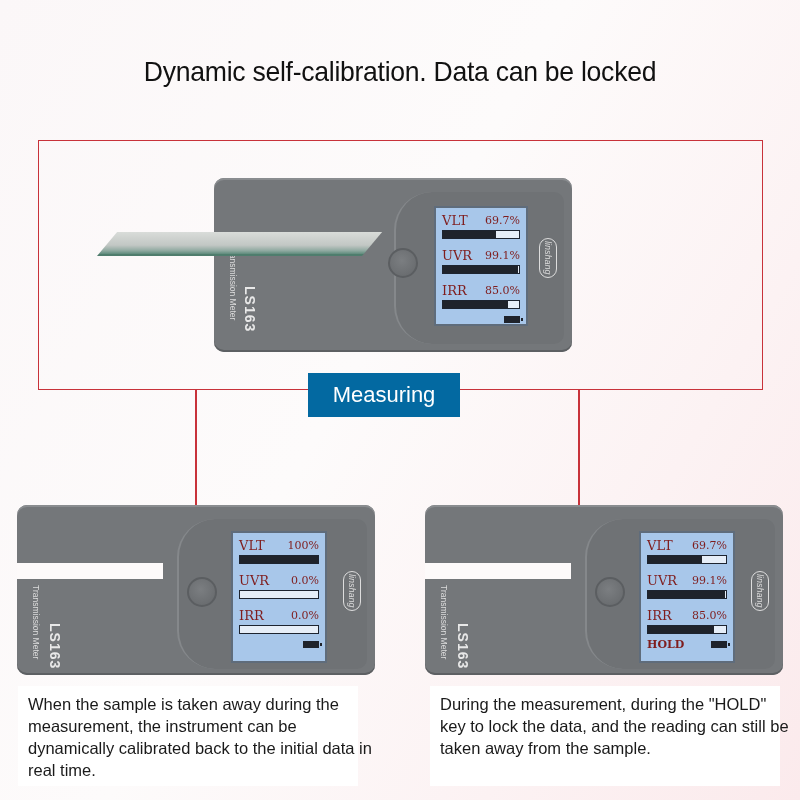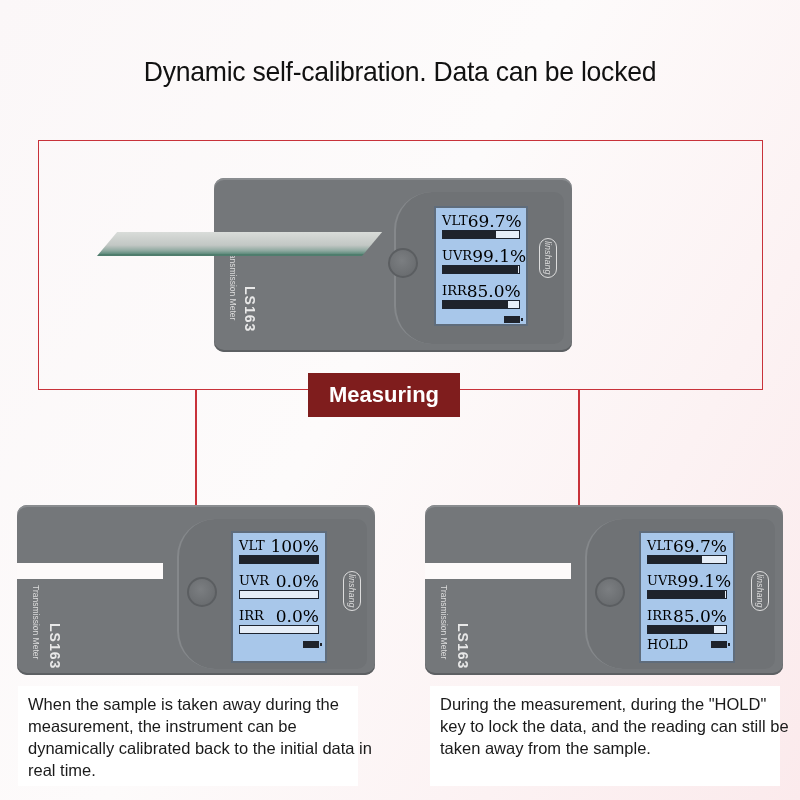--- a/index.html
+++ b/index.html
@@ -53,31 +53,31 @@
     font-size: 8.5px;
   }
   .device .logo {
     position: absolute; width: 18px; height: 40px; border: 1.5px solid #ddd;
     border-radius: 9px; color: #ddd; font-size: 9px; writing-mode: vertical-rl;
     display: flex; align-items: center; justify-content: center; font-style: italic;
   }
   .screen {
     position: absolute; background: #a8c7ea; border: 2px solid #5f6c7b;
     padding: 6px 6px 0 6px;
-    font-family: "DejaVu Serif", serif; color: #000000;
+    font-family: "DejaVu Serif", serif; color: #7f1d1d;
   }
   .row { display: flex; justify-content: space-between; font-size: 13px; line-height: 14px; }
-  .row .val { font-size: 17px; }
+  .row .val { font-size: 11px; }
   .bar {
     height: 9px; border: 1.5px solid #1d2430; margin: 2px 0 10px 0; background: #e6eef8;
     position: relative;
   }
   .bar .fill { position: absolute; left: 0; top: 0; bottom: 0; background: #1f232b; }
   .foot { display: flex; justify-content: space-between; align-items: center; height: 12px; margin-top: -6px; }
-  .hold { font-size: 13px; font-weight: normal; }
+  .hold { font-size: 11px; font-weight: bold; }
   .battery { width: 16px; height: 7px; background: #1f232b; position: relative; }
   .battery::after { content: ""; position: absolute; right: -3px; top: 2px; width: 2px; height: 3px; background: #1f232b; }
 
   .glass {
     position: absolute; left: 97px; top: 232px; width: 265px; height: 24px;
     background: linear-gradient(180deg, #d9dcd9 0%, #c2c7c4 60%, #8fa9a0 85%, #5f8b7c 100%);
     transform: skewX(-40deg); transform-origin: bottom left;
     border-bottom: 2px solid #4f7d6d;
   }
 
@@ -135,21 +135,21 @@
         </div>
     </div>
     <div class="foot">
         <span class="hold"></span>
         <span class="battery"></span>
       </div>
   </div>
 </div>
 <div class="glass"></div>
 
-<div class="badge" style="background: #7f1d1d; font-weight: bold;">Measuring</div>
+<div class="badge" style="background: #0369a1;">Measuring</div>
 
 <div class="device" style="left:17px; top:505px; width:358px; height:170px;">
   <div class="slot" style="left:0; top:58px; width:146px; height:16px;"></div>
   <div class="bevel" style="left:160px; top:14px; width:190px; height:150px;"></div>
   <div class="button" style="left:170px; top:72px;"></div>
   <div class="model" style="left:30px; top:118px;">LS163</div>
   <div class="sub" style="left:14px; top:80px;">Transmission Meter</div>
   <div class="logo" style="left:326px; top:66px;">linshang</div>
   <div class="screen" style="left:214px; top:26px; width:96px; height:132px;">
     <div>

